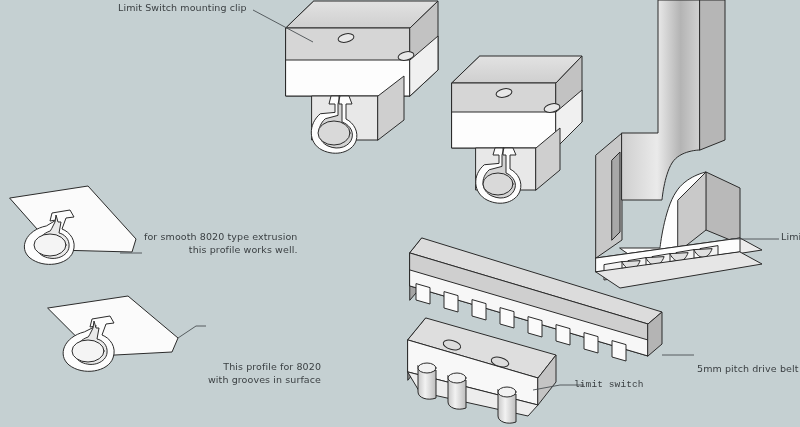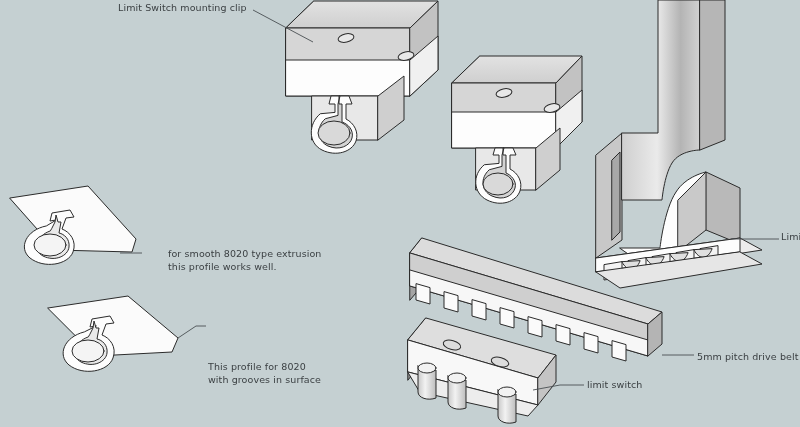--- a/index.html
+++ b/index.html
@@ -1,21 +1,21 @@
 <!DOCTYPE html>
 <html><head>
 <meta charset="utf-8">
 <style>
   html,body{margin:0;padding:0;}
   body{
     width:800px;height:427px;overflow:hidden;
     background:#c5d0d2;
     font-family:"DejaVu Sans", sans-serif;
   }
-  #stage{position:relative;width:800px;height:318px;}
+  #stage{position:relative;width:800px;height:318px;text-align:right;}
   #art{position:absolute;left:0;top:0;width:800px;height:427px;}
   .lbl{
     position:absolute;
     color:#3a3f42;
     font-family:"DejaVu Sans", sans-serif;
     font-size:9.5px;
     line-height:12.5px;
     white-space:pre;
     letter-spacing:.1px;
   }
@@ -216,25 +216,25 @@
       <path d="M120,253 L142,253"></path>
       <path d="M178,338 L196,326 L206,326"></path>
       <path d="M662,355 L694,355"></path>
       <path d="M533,390 L560,385 L584,385"></path>
       <path d="M731,239 L779,239"></path>
     </g>
   </svg>
 
   <div class="lbl" style="left:118px;top:2px;">Limit Switch mounting clip</div>
 
-  <div class="lbl" style="left:144px;top:248px;margin-left:24px;">for smooth 8020 type extrusion
+  <div class="lbl" style="left:144px;top:231px;">for smooth 8020 type extrusion
 this profile works well.</div>
 
   <div class="lbl" style="left:208px;top:319px;margin-top:42px;">This profile for 8020
 with grooves in surface</div>
 
-  <div class="lbl" style="left:697px;top:351px;">5mm pitch drive belt</div>
-
-  <div class="lbl" style="left:587px;top:379px;">limit switch</div>
+  <div class="lbl" style="left:697px;top:363px;">5mm pitch drive belt</div>
+
+  <div class="lbl" style="left:574px;top:379px;font-family:Liberation Mono, monospace;">limit switch</div>
 
   <div class="lbl" style="left:781px;top:231px;">Limit</div>
 
 </div>
 
 </body></html>

